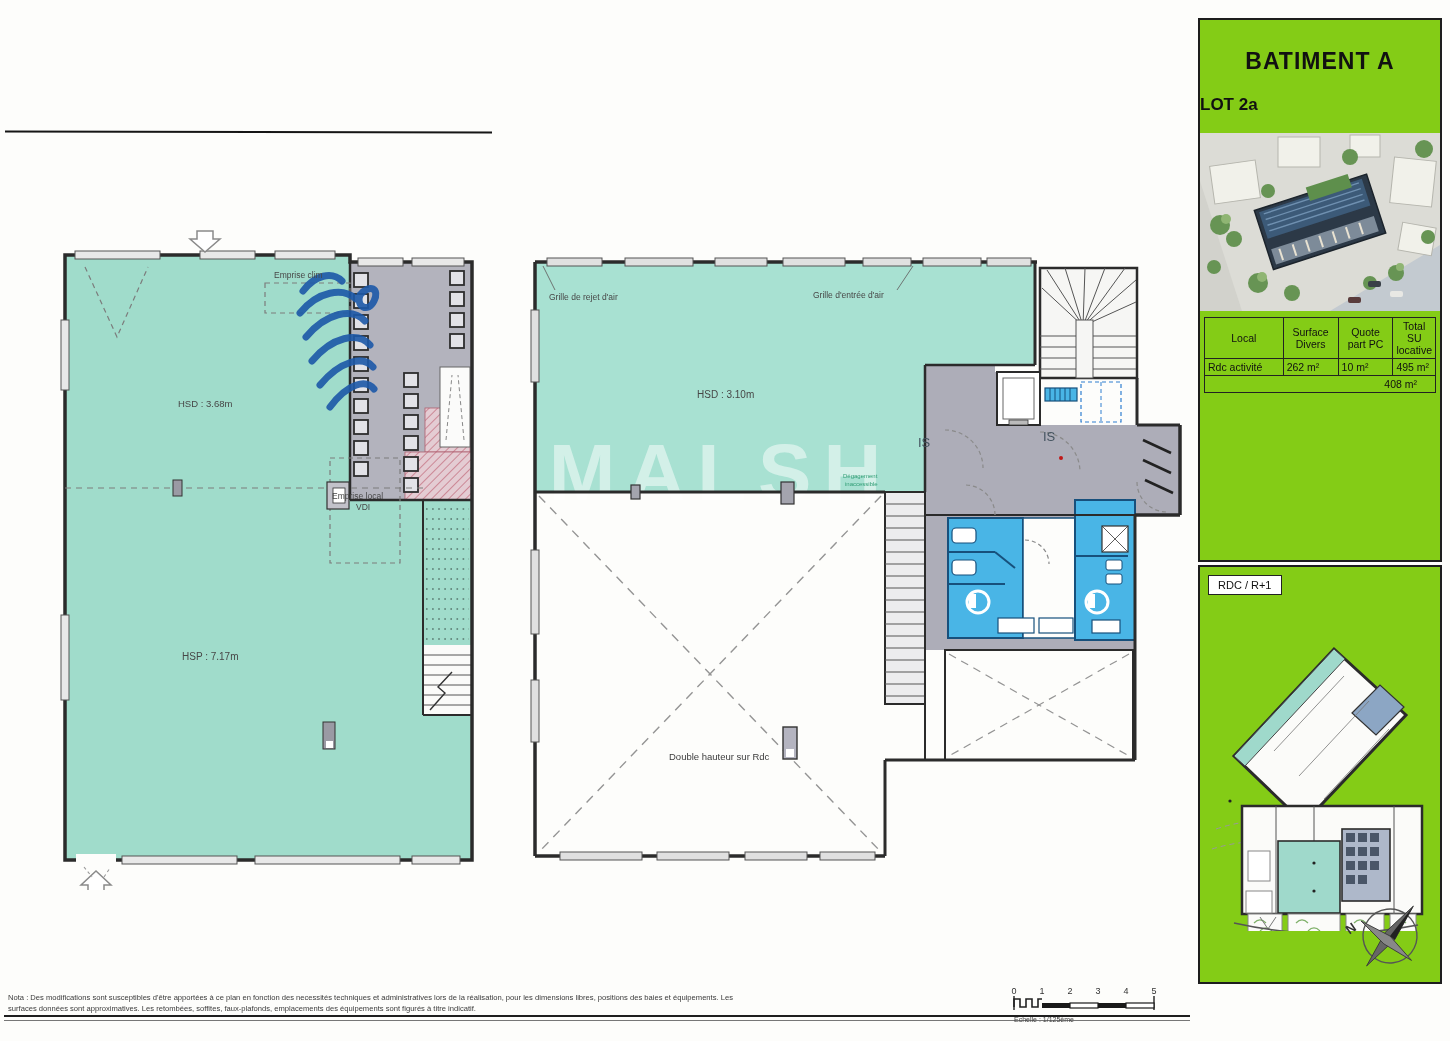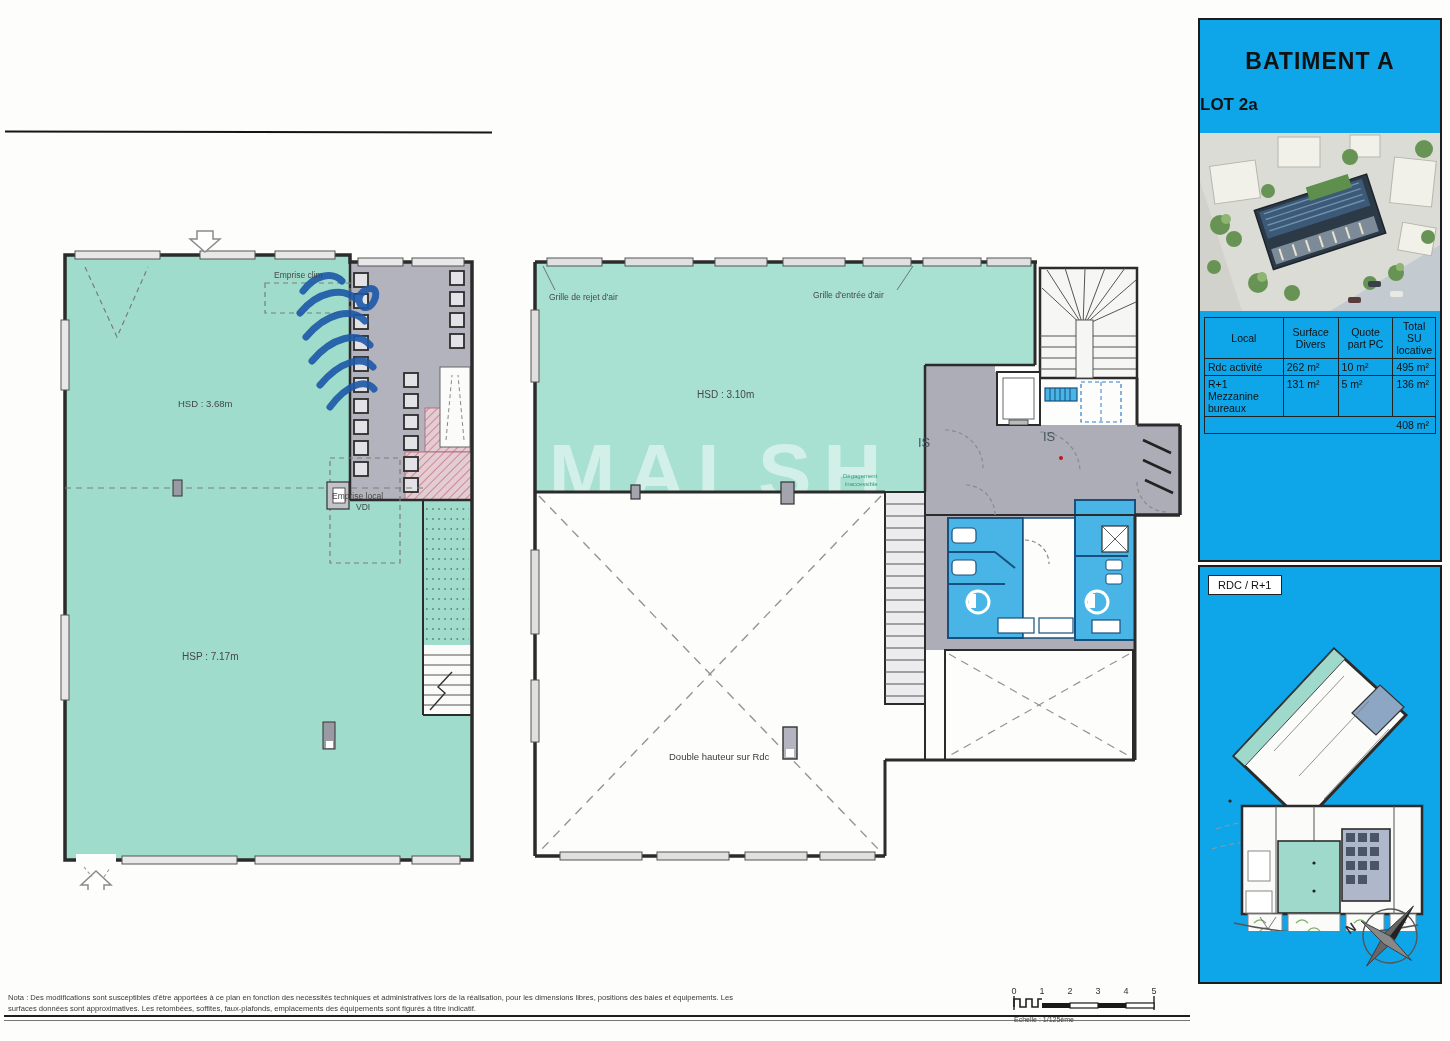--- a/index.html
+++ b/index.html
@@ -11,32 +11,32 @@
   
   .plan-left{position:absolute;left:60px;top:225px;}
   .plan-right{position:absolute;left:525px;top:250px;}
   
   .note{position:absolute;left:8px;top:992px;width:738px;font-size:7.6px;line-height:1.5;color:#3a3a3a;}
   .rule1{position:absolute;left:4px;top:1015px;width:1186px;height:2px;background:#1e1e1e;}
   .rule2{position:absolute;left:4px;top:1020px;width:1186px;height:1px;background:#777;}
   .scalebar{position:absolute;left:1000px;top:982px;}
   
   .sidebar{position:absolute;left:1196px;top:14px;width:248px;height:1018px;}
-  .sb-box{position:absolute;left:2px;right:2px;border:2px solid #1d1d1d;background:#0ea5e9;}
+  .sb-box{position:absolute;left:2px;right:2px;border:2px solid #1d1d1d;background:#84cc16;}
   .sb-box1{top:4px;height:540px;}
   .sb-box2{top:551px;height:415px;}
   .sb-footer{top:971px;height:38px;display:flex;align-items:stretch;}
   .sb-title{margin-top:28px;text-align:center;font-size:23px;font-weight:bold;letter-spacing:1px;color:#111;}
   .sb-lot{margin-top:20px;text-align:left;font-size:17px;font-weight:bold;color:#111;}
   .sb-img{display:block;margin:18px auto 0 auto;width:240px;height:178px;}
   .sb-table{width:232px;margin:6px auto 0 auto;border-collapse:collapse;font-size:10.5px;color:#111;}
   .sb-table td,.sb-table th{border:1.4px solid #222;padding:2px 3px;vertical-align:top;}
   .sb-table th{font-weight:normal;text-align:center;vertical-align:middle;line-height:1.15;}
   .sb-table td.num{text-align:left;white-space:nowrap;}
-  .sb-table td.total{text-align:right;font-size:10.5px;padding-right:6px;}
+  .sb-table td.total{text-align:right;font-size:10.5px;padding-right:18px;}
   .legend{margin-top:10px;}
   .legend-title{text-align:center;font-size:10.5px;letter-spacing:0.3px;color:#111;}
   .legend-row{display:flex;align-items:center;margin:9px 0 0 58px;}
   .legend-swatch{width:46px;height:16px;border:1.2px solid #555;margin-right:14px;}
   .sw-circ{background:#cfcfdb;}
   .sw-sani{background:#49b5e6;border-color:#1a5f8c;}
   .legend-label{font-size:11px;color:#222;}
   .rdc-tag{position:absolute;left:8px;top:8px;border:1.5px solid #222;padding:3px 9px;font-size:11px;font-weight:normal;color:#111;background:#fff;}
   .siteplan{position:absolute;left:4px;top:34px;}
   .compass{position:absolute;right:10px;bottom:4px;}
@@ -462,26 +462,20 @@
           <th style="width:48px">Quote part PC</th>
           <th>Total SU locative</th>
         </tr>
         <tr>
           <td>Rdc activité</td>
           <td class="num">262 m²</td>
           <td class="num">10 m²</td>
           <td class="num">495 m²</td>
         </tr>
         <tr>
-          <td>R+1 Mezzanine bureaux</td>
-          <td class="num">131 m²</td>
-          <td class="num">5 m²</td>
-          <td class="num">136 m²</td>
-        </tr>
-        <tr>
           <td class="total" colspan="4">408 m²</td>
         </tr>
       </tbody>
         </table>
 
     </div>
 
     <div class="sb-box sb-box2">
       <div class="rdc-tag">RDC / R+1</div>
 

